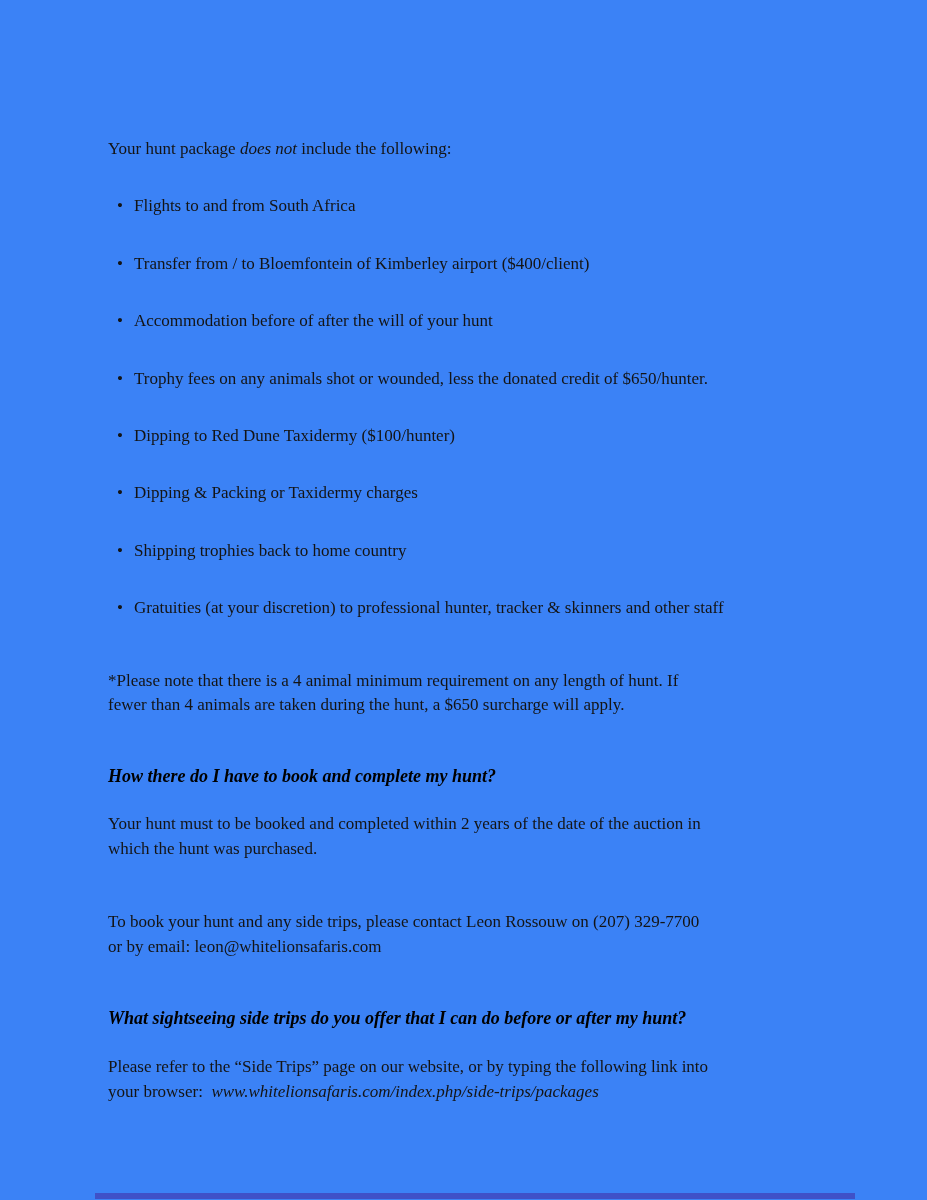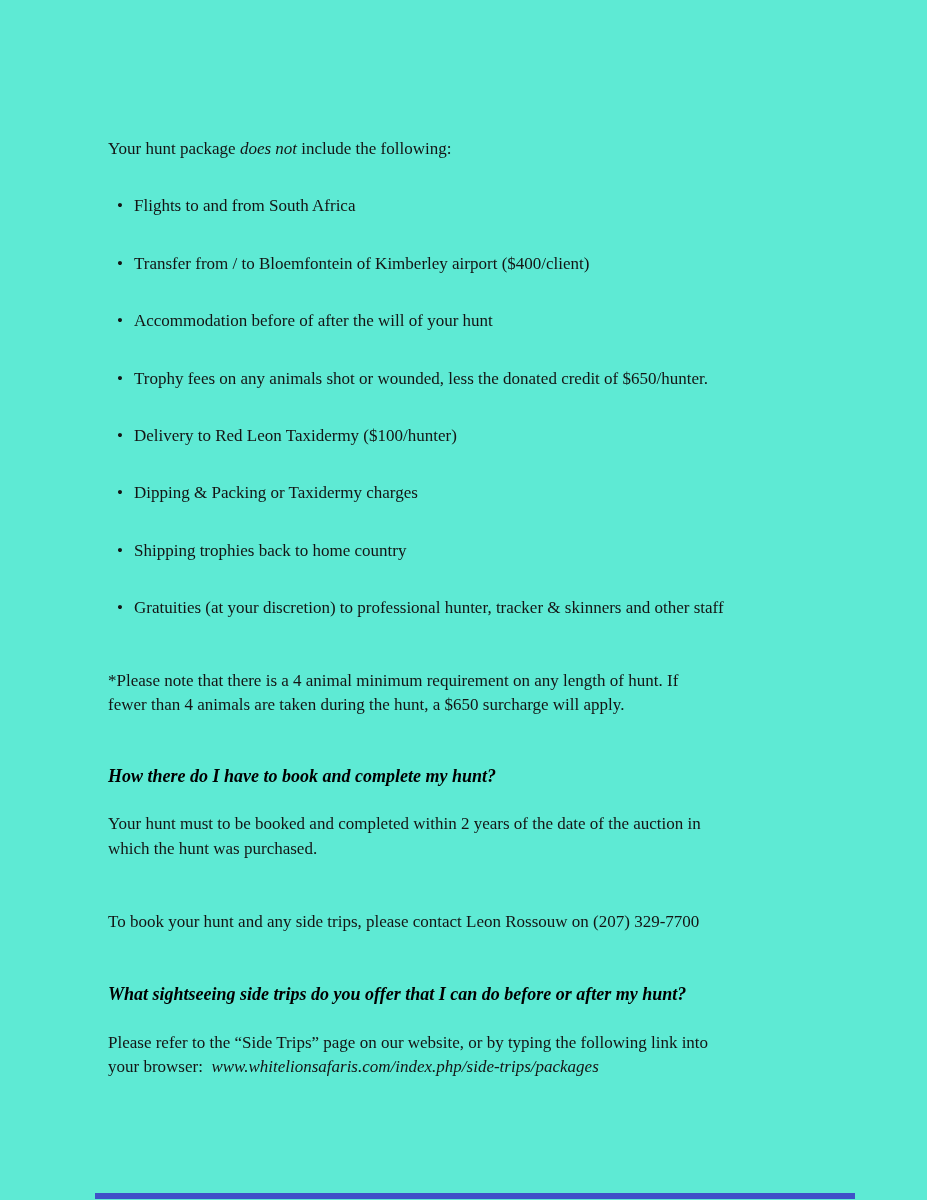--- a/index.html
+++ b/index.html
@@ -1,21 +1,21 @@
 <!DOCTYPE html>
 <html><head>
 <meta charset="utf-8">
 <style>
   * { margin: 0; padding: 0; box-sizing: border-box; }
   html, body { background: #ffffff; }
   .page {
     position: relative;
     width: 927px;
     height: 1200px;
-    background: #5eead4;
+    background: #3b82f6;
     font-family: "Liberation Serif", "DejaVu Serif", serif;
     color: #141414;
     overflow: hidden;
     margin: 0 auto;
   }
   .content {
     position: absolute;
     left: 108px;
     top: 137px;
     width: 780px;
@@ -69,21 +69,21 @@
 <div class="page">
   <div class="content">
 
     <p class="intro"><span>Your hunt package </span><em>does not</em><span> include the following:</span></p>
 
     <ul class="exclusions">
       <li>Flights to and from South Africa</li>
       <li>Transfer from / to Bloemfontein of Kimberley airport ($400/client)</li>
       <li>Accommodation before of after the will of your hunt</li>
       <li>Trophy fees on any animals shot or wounded, less the donated credit of $650/hunter.</li>
-      <li>Delivery to Red Leon Taxidermy ($100/hunter)</li>
+      <li>Dipping to Red Dune Taxidermy ($100/hunter)</li>
       <li>Dipping &amp; Packing or Taxidermy charges</li>
       <li>Shipping trophies back to home country</li>
       <li>Gratuities (at your discretion) to professional hunter, tracker &amp; skinners and other staff</li>
     </ul>
 
     <p class="note">
       <span class="line">*Please note that there is a 4 animal minimum requirement on any length of hunt. If</span>
       <span class="line">fewer than 4 animals are taken during the hunt, a $650 surcharge will apply.</span>
     </p>
 
@@ -91,20 +91,21 @@
       <h2 class="faq-q">How there do I have to book and complete my hunt?</h2>
       <p class="para">
         <span class="line">Your hunt must to be booked and completed within 2 years of the date of the auction in</span>
         <span class="line">which the hunt was purchased.</span>
       </p>
     </div>
 
     <div class="sec2">
       <p class="para">
         <span class="line">To book your hunt and any side trips, please contact Leon Rossouw on (207) 329-7700</span>
+        <span class="line">or by email: leon@whitelionsafaris.com</span>
       </p>
     </div>
 
     <div class="sec3">
       <h2 class="faq-q">What sightseeing side trips do you offer that I can do before or after my hunt?</h2>
       <p class="para">
         <span class="line">Please refer to the “Side Trips” page on our website, or by typing the following link into</span>
         <span class="line"><span>your browser:  </span><span class="url-italic">www.whitelionsafaris.com/index.php/side-trips/packages</span></span>
       </p>
     </div>

